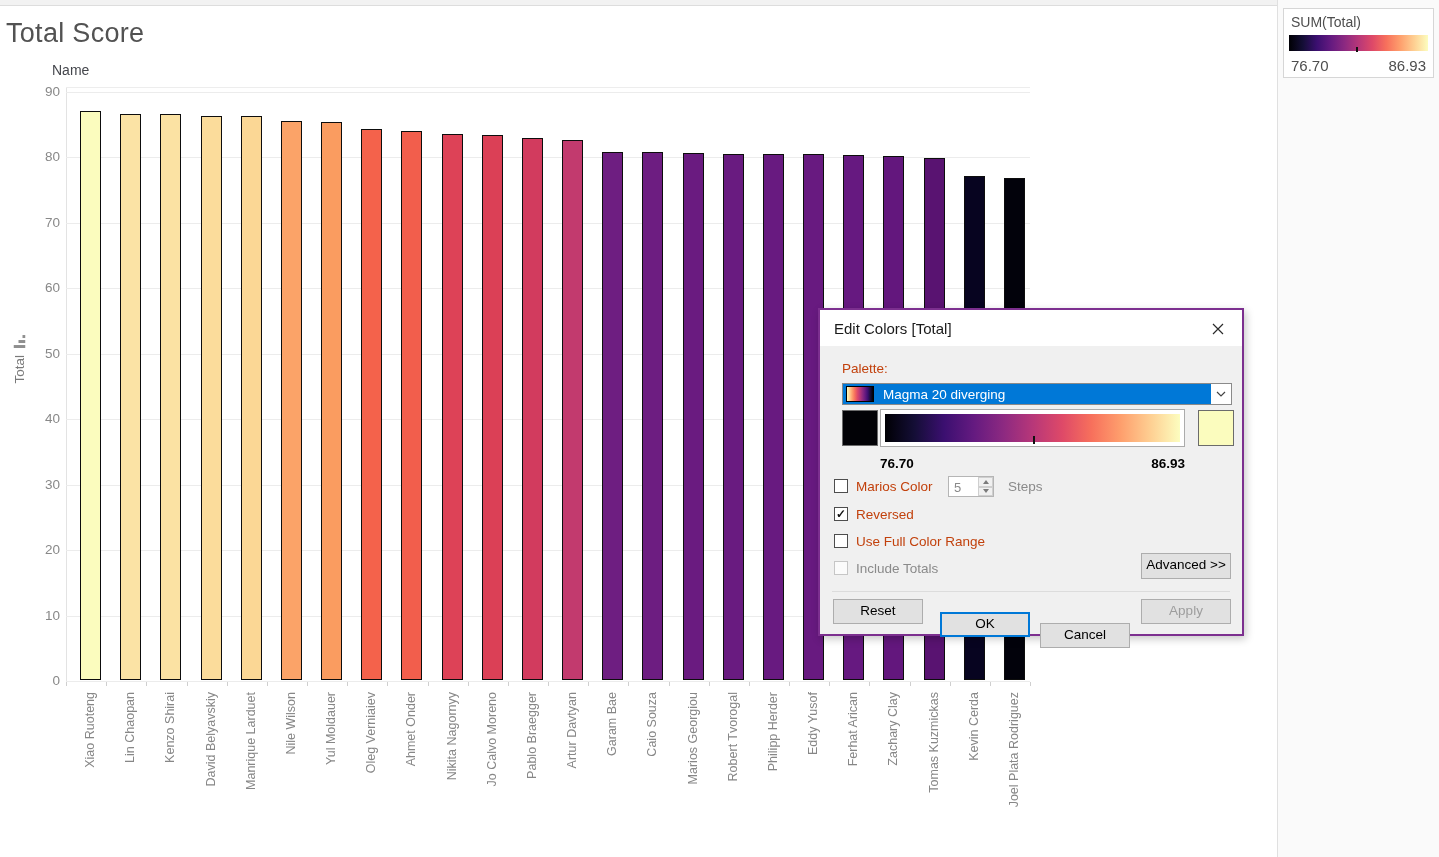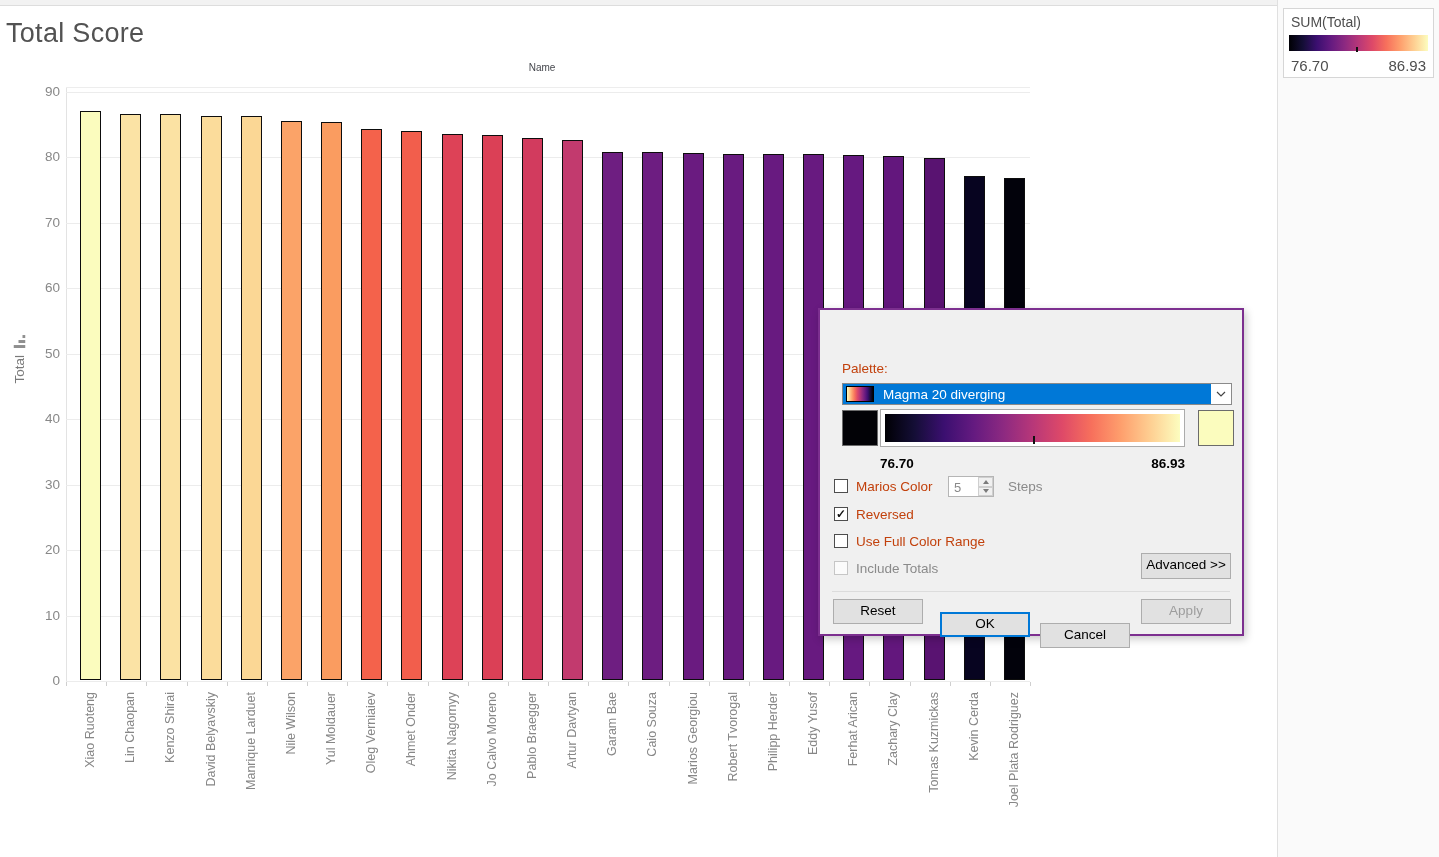--- a/index.html
+++ b/index.html
@@ -4,21 +4,21 @@
 <style>
   * { margin:0; padding:0; box-sizing:border-box; }
   html,body { width:1439px; height:857px; background:#ffffff; font-family:"Liberation Sans", sans-serif; overflow:hidden; position:relative; }
 
   .abs { position:absolute; }
 
   #top-strip { left:0; top:0; width:1439px; height:6px; background:#f2f2f2; border-bottom:1px solid #dddddd; }
 
   #sheet-title { left:6px; top:18px; font-size:27px; color:#525252; font-weight:400; letter-spacing:.3px; }
 
-  #col-field-label { left:60px; top:62px; width:964px; text-align:center; font-size:10px; color:#45474d; }
+  #col-field-label { left:52px; top:62px; width:964px; text-align:left; font-size:14px; color:#45474d; }
   #col-field-underline { left:66px; top:87px; width:964px; height:1px; background:#ededed; }
   #y-axis-line { left:66px; top:88px; width:1px; height:594px; background:#e3e3e3; }
 
   .gridline { position:absolute; left:66px; width:964px; height:1px; background:#ececec; }
   .ytick-label { position:absolute; left:8px; width:52px; text-align:right; font-size:13.5px; color:#888888; }
   .cat-tick { position:absolute; top:682px; width:1px; height:4px; background:#cfcfcf; }
 
   .bar { position:absolute; width:21px; border:1px solid #0d0d0d; }
   .xlabel { position:absolute; top:692px; writing-mode:vertical-rl; transform:rotate(180deg); font-size:12.5px; color:#878787; white-space:nowrap; line-height:15px; }
 
@@ -206,20 +206,28 @@
 
 <div id="legend-card" class="abs">
   <div id="legend-title">SUM(Total)</div>
   <div id="legend-gradient" style="background: linear-gradient(to right, rgb(0, 0, 4) 0%, rgb(20, 14, 54) 10%, rgb(59, 15, 112) 20%, rgb(100, 26, 128) 30%, rgb(140, 41, 129) 40%, rgb(183, 55, 121) 50%, rgb(222, 73, 104) 60%, rgb(247, 112, 92) 70%, rgb(254, 159, 109) 80%, rgb(254, 207, 146) 90%, rgb(252, 253, 191) 100%);"></div>
   <div id="legend-tick"></div>
   <div id="legend-min">76.70</div>
   <div id="legend-max">86.93</div>
 </div>
 
 <div id="dialog" class="abs">
+  <div id="dialog-titlebar">
+    <div id="dialog-title">Edit Colors [Total]</div>
+    <div id="dialog-close">
+        <svg width="12" height="12" viewBox="0 0 12 12">
+          <path d="M1 1 L11 11 M11 1 L1 11" stroke="#2b2b2b" stroke-width="1.2" fill="none"></path>
+        </svg>
+      </div>
+  </div>
 
   <div class="dlg-label" style="left:22px; top:51px;">Palette:</div>
 
   <div id="palette-combo">
     <div id="palette-swatch-icon" style="background: linear-gradient(to right, rgb(252, 253, 191) 0%, rgb(254, 207, 146) 10%, rgb(254, 159, 109) 20%, rgb(247, 112, 92) 30%, rgb(222, 73, 104) 40%, rgb(183, 55, 121) 50%, rgb(140, 41, 129) 60%, rgb(100, 26, 128) 70%, rgb(59, 15, 112) 80%, rgb(20, 14, 54) 90%, rgb(0, 0, 4) 100%);"></div>
     <div id="palette-combo-text">Magma 20 diverging</div>
     <div id="palette-combo-btn">
         <svg width="10" height="6" viewBox="0 0 10 6">
           <polyline points="1,1 5,5 9,1" fill="none" stroke="#444444" stroke-width="1.2"></polyline>
         </svg>

